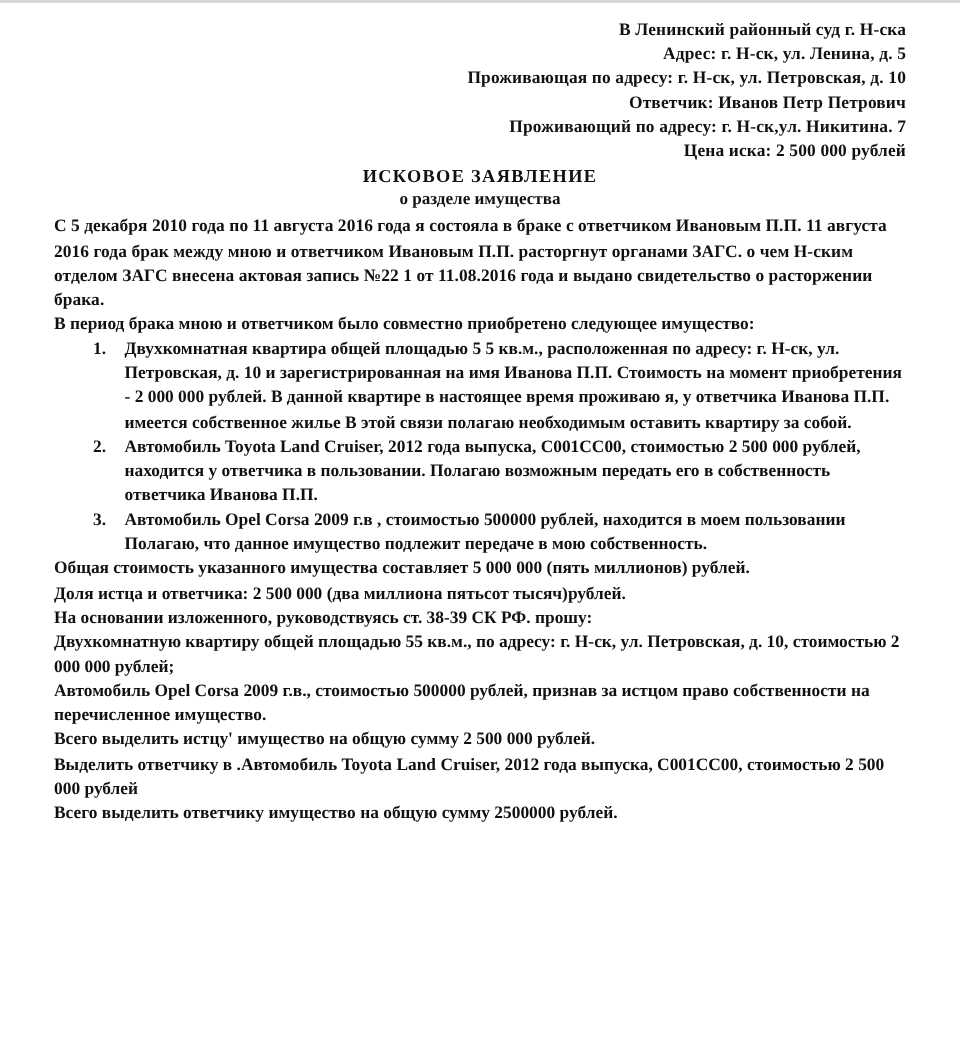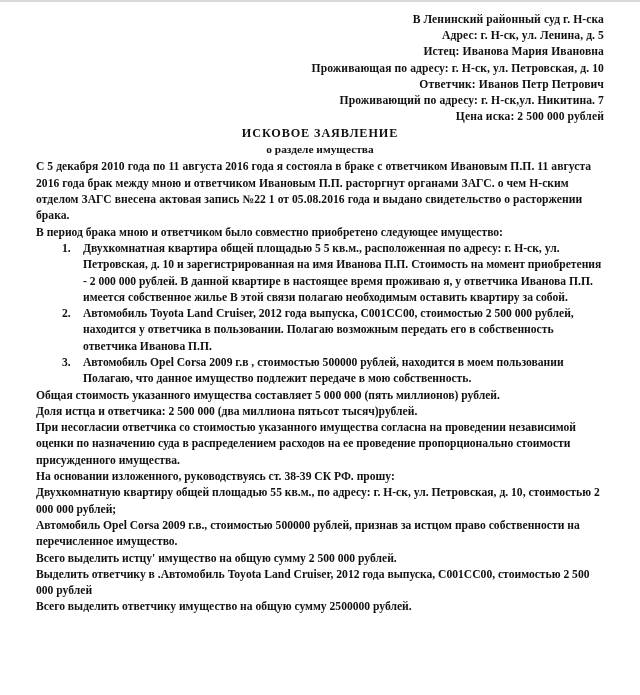--- a/index.html
+++ b/index.html
@@ -100,33 +100,32 @@
 </head>
 <body>
 
 <div class="scan-top-edge"></div>
 
 <div class="page">
 
   <div class="addressee">
     <span class="hline">В Ленинский районный суд г. Н-ска</span>
     <span class="hline">Адрес: г. Н-ск, ул. Ленина, д. 5</span>
-    <span class="hline">Истец: Иванова Мария Ивановна</span>
     <span class="hline">Проживающая по адресу: г. Н-ск, ул. Петровская, д. 10</span>
     <span class="hline">Ответчик: Иванов Петр Петрович</span>
     <span class="hline">Проживающий по адресу: г. Н-ск,ул. Никитина. 7</span>
     <span class="hline">Цена иска: 2 500 000 рублей</span>
   </div>
 
   <div class="doc-title">ИСКОВОЕ ЗАЯВЛЕНИЕ</div>
   <div class="doc-subtitle">о разделе имущества</div>
 
   <div class="body-text">
 
-    <p class="para lead">С 5 декабря 2010 года по 11 августа 2016 года я состояла в браке с ответчиком Ивановым П.П. 11 августа 2016 года брак между мною и ответчиком Ивановым П.П. расторгнут органами ЗАГС. о чем Н-ским отделом ЗАГС внесена актовая запись №22 1 от 05.08.2016 года и выдано свидетельство о расторжении брака.</p>
+    <p class="para lead">С 5 декабря 2010 года по 11 августа 2016 года я состояла в браке с ответчиком Ивановым П.П. 11 августа 2016 года брак между мною и ответчиком Ивановым П.П. расторгнут органами ЗАГС. о чем Н-ским отделом ЗАГС внесена актовая запись №22 1 от 11.08.2016 года и выдано свидетельство о расторжении брака.</p>
 
 
     <p class="para">В период брака мною и ответчиком было совместно приобретено следующее имущество:</p>
 
     <ol class="items">
       <li>
         <span class="num">1.</span>
         <span class="itxt">Двухкомнатная квартира общей площадью 5 5 кв.м., расположенная по адресу: г. Н-ск, ул. Петровская, д. 10 и зарегистрированная на имя Иванова П.П. Стоимость на момент приобретения - 2 000 000 рублей. В данной квартире в настоящее время проживаю я, у ответчика Иванова П.П. имеется собственное жилье В этой связи полагаю необходимым оставить квартиру за собой.</span>
       </li>
       <li>
@@ -136,21 +135,20 @@
       <li>
         <span class="num">3.</span>
         <span class="itxt">Автомобиль Opel Corsa 2009 г.в , стоимостью 500000 рублей, находится в моем пользовании Полагаю, что данное имущество подлежит передаче в мою собственность.</span>
       </li>
     </ol>
 
     <p class="para">Общая стоимость указанного имущества составляет 5 000 000 (пять миллионов) рублей.</p>
 
     <p class="para">Доля истца и ответчика: 2 500 000 (два миллиона пятьсот тысяч)рублей.</p>
 
-    <p class="para">При несогласии ответчика со стоимостью указанного имущества согласна на проведении независимой оценки по назначению суда в распределением расходов на ее проведение пропорционально стоимости присужденного имущества.</p>
 
     <p class="para">На основании изложенного, руководствуясь ст. 38-39 СК РФ. прошу:</p>
 
 
     <p class="para">Двухкомнатную квартиру общей площадью 55 кв.м., по адресу: г. Н-ск, ул. Петровская, д. 10, стоимостью 2 000 000 рублей;</p>
 
     <p class="para">Автомобиль Opel Corsa 2009 г.в., стоимостью 500000 рублей, признав за истцом право собственности на перечисленное имущество.</p>
 
     <p class="para">Всего выделить истцу' имущество на общую сумму 2 500 000 рублей.</p>
 

